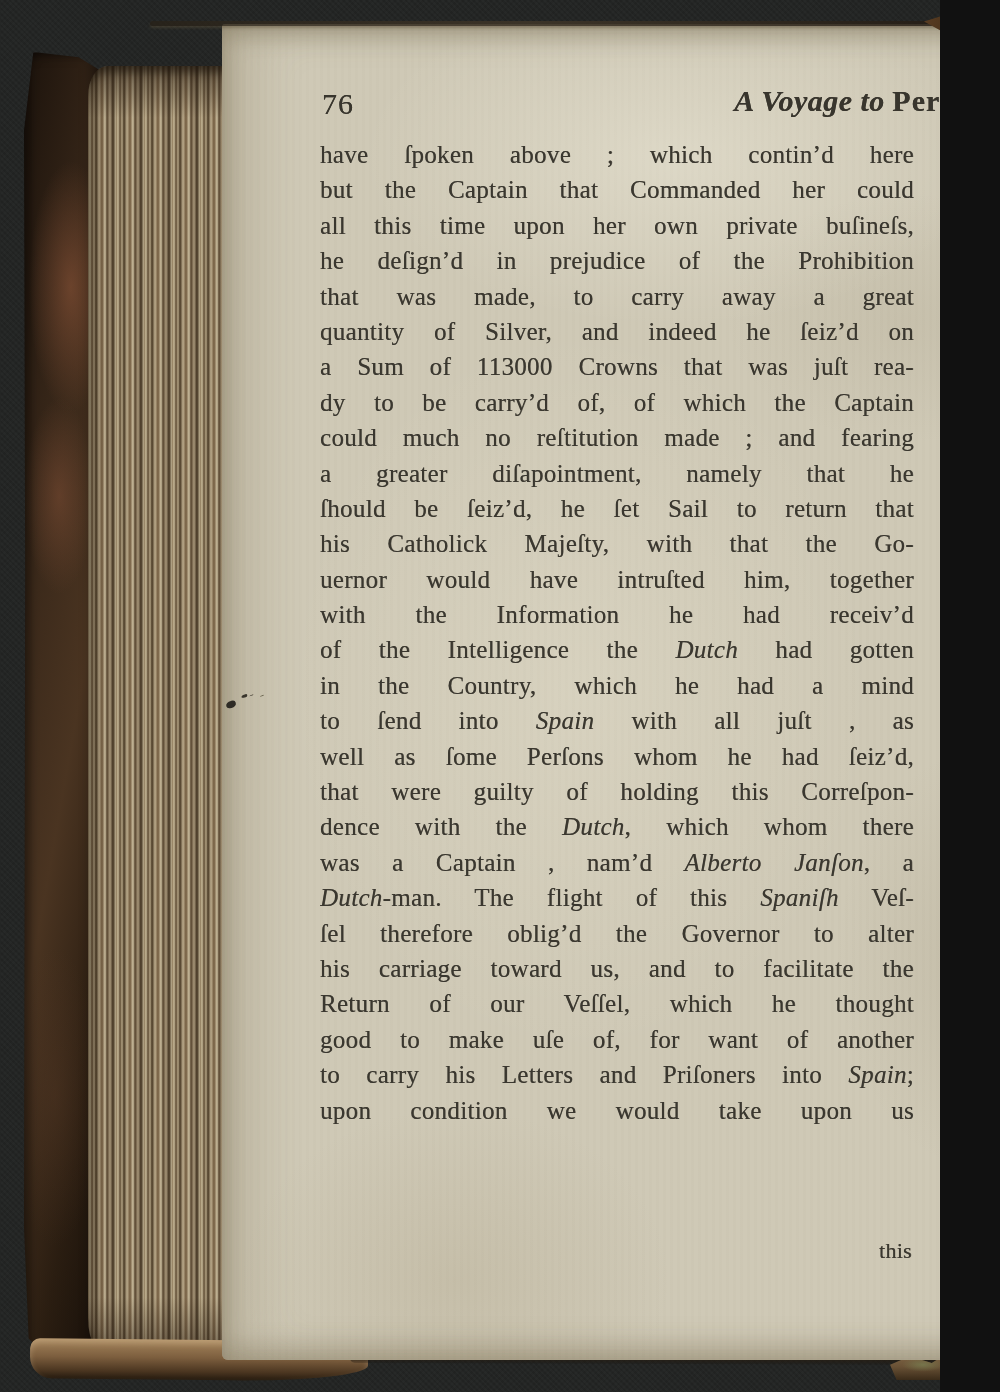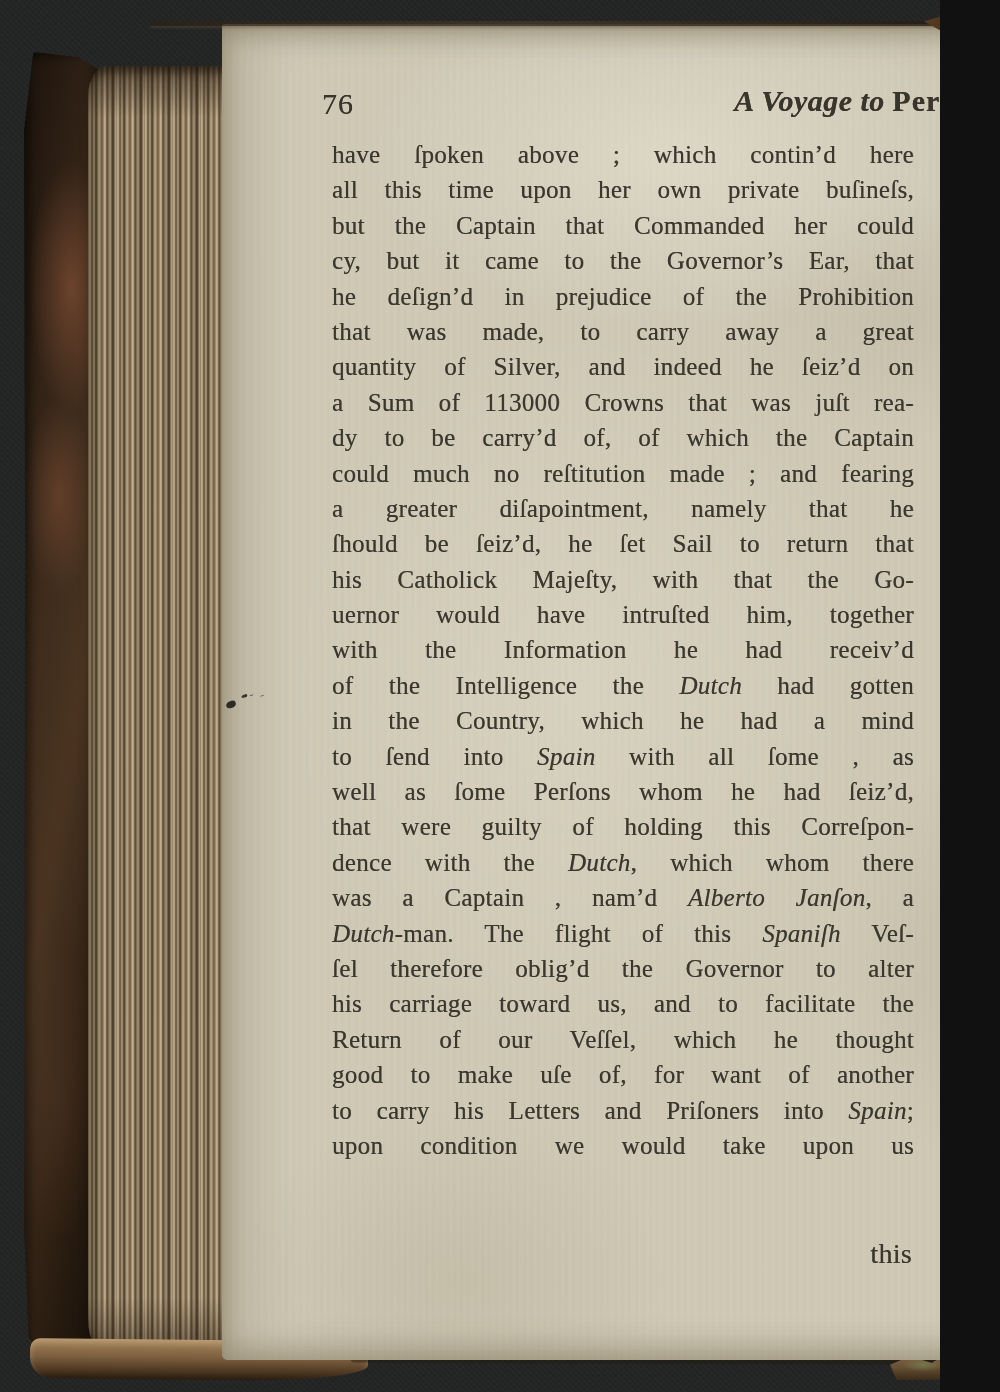--- a/index.html
+++ b/index.html
@@ -112,26 +112,26 @@
   }
   .running-title .it{font-style:italic;letter-spacing:0.5px;}
   .running-title .rom{font-style:normal;letter-spacing:1px;}
   .body-text{
     position:absolute;left:320px;top:137px;width:594px;color:#3a372f;
     font-size:25px;letter-spacing:0.3px;
     text-shadow:0.3px 0.4px 0.6px rgba(55,52,44,0.65);
   }
   .body-text .line{
     height:35.4px;line-height:35.4px;
-    text-align:justify;text-align-last:justify;overflow:hidden;margin-left:12px;
+    text-align:justify;text-align-last:justify;overflow:hidden;
   }
   .body-text .line i{font-style:italic;}
   .catchword{
     position:absolute;left:320px;top:1238px;width:592px;text-align:right;
-    color:#3a372f;font-size:28px;letter-spacing:0.3px;
+    color:#3a372f;font-size:22px;letter-spacing:0.3px;
     text-shadow:0.3px 0.4px 0.6px rgba(55,52,44,0.65);
   }
 </style>
 </head>
 <body>
 
 <div class="photo">
   <div class="spine"></div>
   <div class="edges"></div>
   <div class="bottom-edge"></div>
@@ -145,37 +145,36 @@
   <div class="right-sliver"></div>
   <div class="ink-mark"></div>
 
   <div class="header-row">
     <span class="page-number">76</span>
     <span class="running-title"><i class="it">A Voyage to</i> <span class="rom">Peru</span></span>
   </div>
 
   <div class="body-text">
       <div class="line"><span>have ſpoken above ; which contin’d here</span></div>
+      <div class="line"><span>but the Captain that Commanded her could</span></div>
       <div class="line"><span>all this time upon her own private buſineſs,</span></div>
-      <div class="line"><span>but the Captain that Commanded her could</span></div>
-      <div class="line"><span>cy, but it came to the Governor’s Ear, that</span></div>
       <div class="line"><span>he deſign’d in prejudice of the Prohibition</span></div>
       <div class="line"><span>that was made, to carry away a great</span></div>
       <div class="line"><span>quantity of Silver, and indeed he ſeiz’d on</span></div>
       <div class="line"><span>a Sum of 113000 Crowns that was juſt rea-</span></div>
       <div class="line"><span>dy to be carry’d of, of which the Captain</span></div>
       <div class="line"><span>could much no reſtitution made ; and fearing</span></div>
       <div class="line"><span>a greater diſapointment, namely that he</span></div>
       <div class="line"><span>ſhould be ſeiz’d, he ſet Sail to return that</span></div>
       <div class="line"><span>his Catholick Majeſty, with that the Go-</span></div>
       <div class="line"><span>uernor would have intruſted him, together</span></div>
       <div class="line"><span>with the Information he had receiv’d</span></div>
       <div class="line"><span>of the Intelligence the </span><i>Dutch</i><span> had gotten</span></div>
       <div class="line"><span>in the Country, which he had a mind</span></div>
-      <div class="line"><span>to ſend into </span><i>Spain</i><span> with all ſome , as</span></div>
+      <div class="line"><span>to ſend into </span><i>Spain</i><span> with all juſt , as</span></div>
       <div class="line"><span>well as ſome Perſons whom he had ſeiz’d,</span></div>
       <div class="line"><span>that were guilty of holding this Correſpon-</span></div>
       <div class="line"><span>dence with the </span><i>Dutch</i><span>, which whom there</span></div>
       <div class="line"><span>was a Captain , nam’d </span><i>Alberto Janſon</i><span>, a</span></div>
       <div class="line"><i>Dutch</i><span>-man.  The flight of this </span><i>Spaniſh</i><span> Veſ-</span></div>
       <div class="line"><span>ſel therefore oblig’d the Governor to alter</span></div>
       <div class="line"><span>his carriage toward us, and to facilitate the</span></div>
       <div class="line"><span>Return of our Veſſel, which he thought</span></div>
       <div class="line"><span>good to make uſe of, for want of another</span></div>
       <div class="line"><span>to carry his Letters and Priſoners into </span><i>Spain</i><span>;</span></div>

